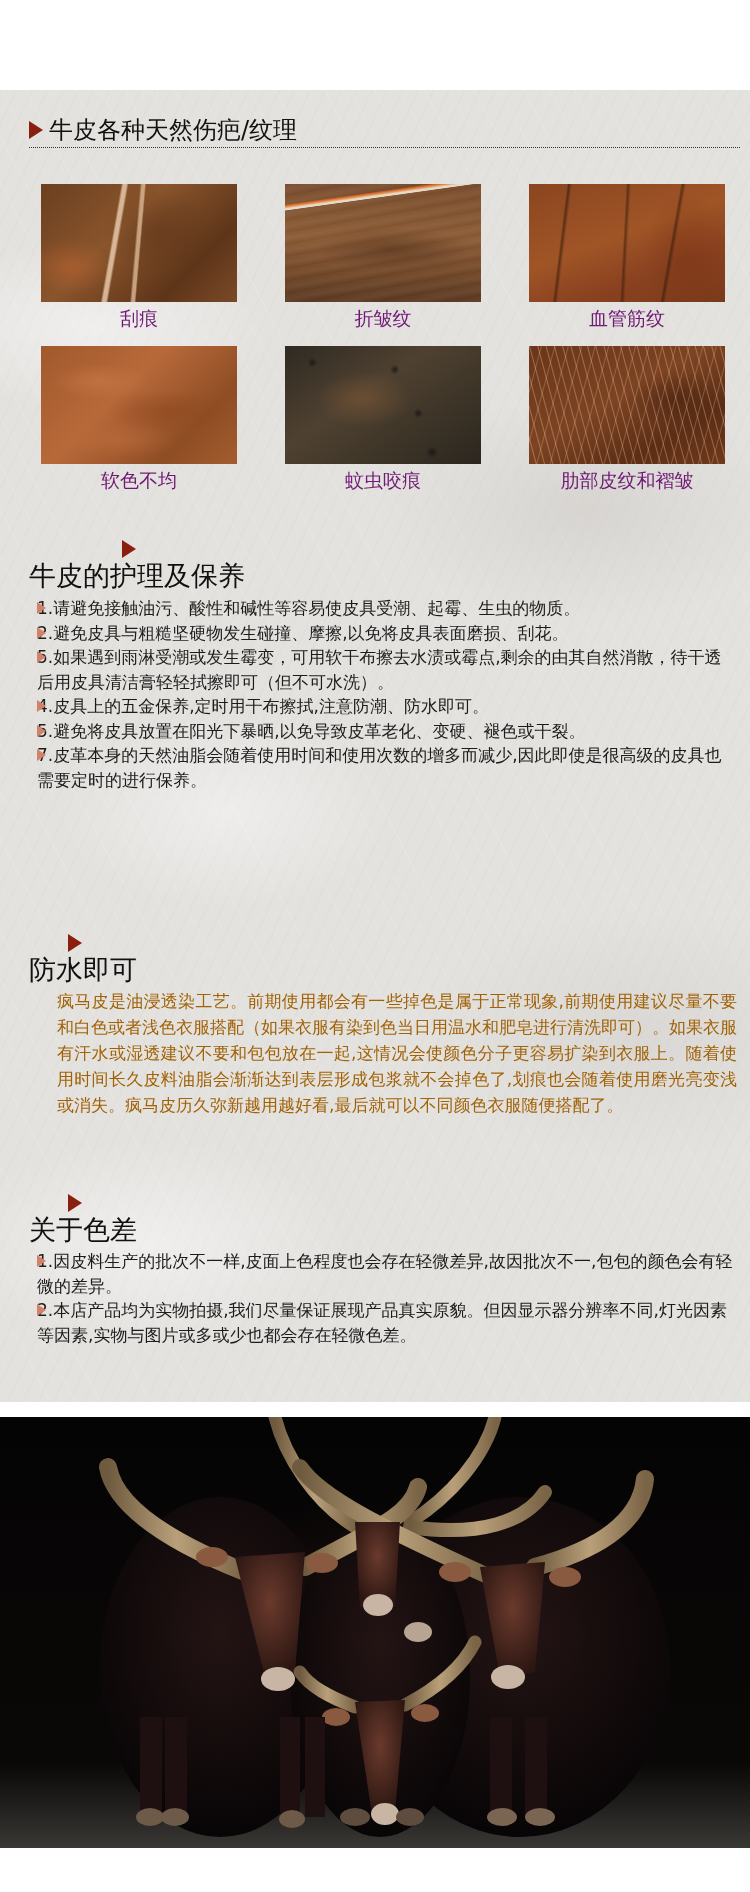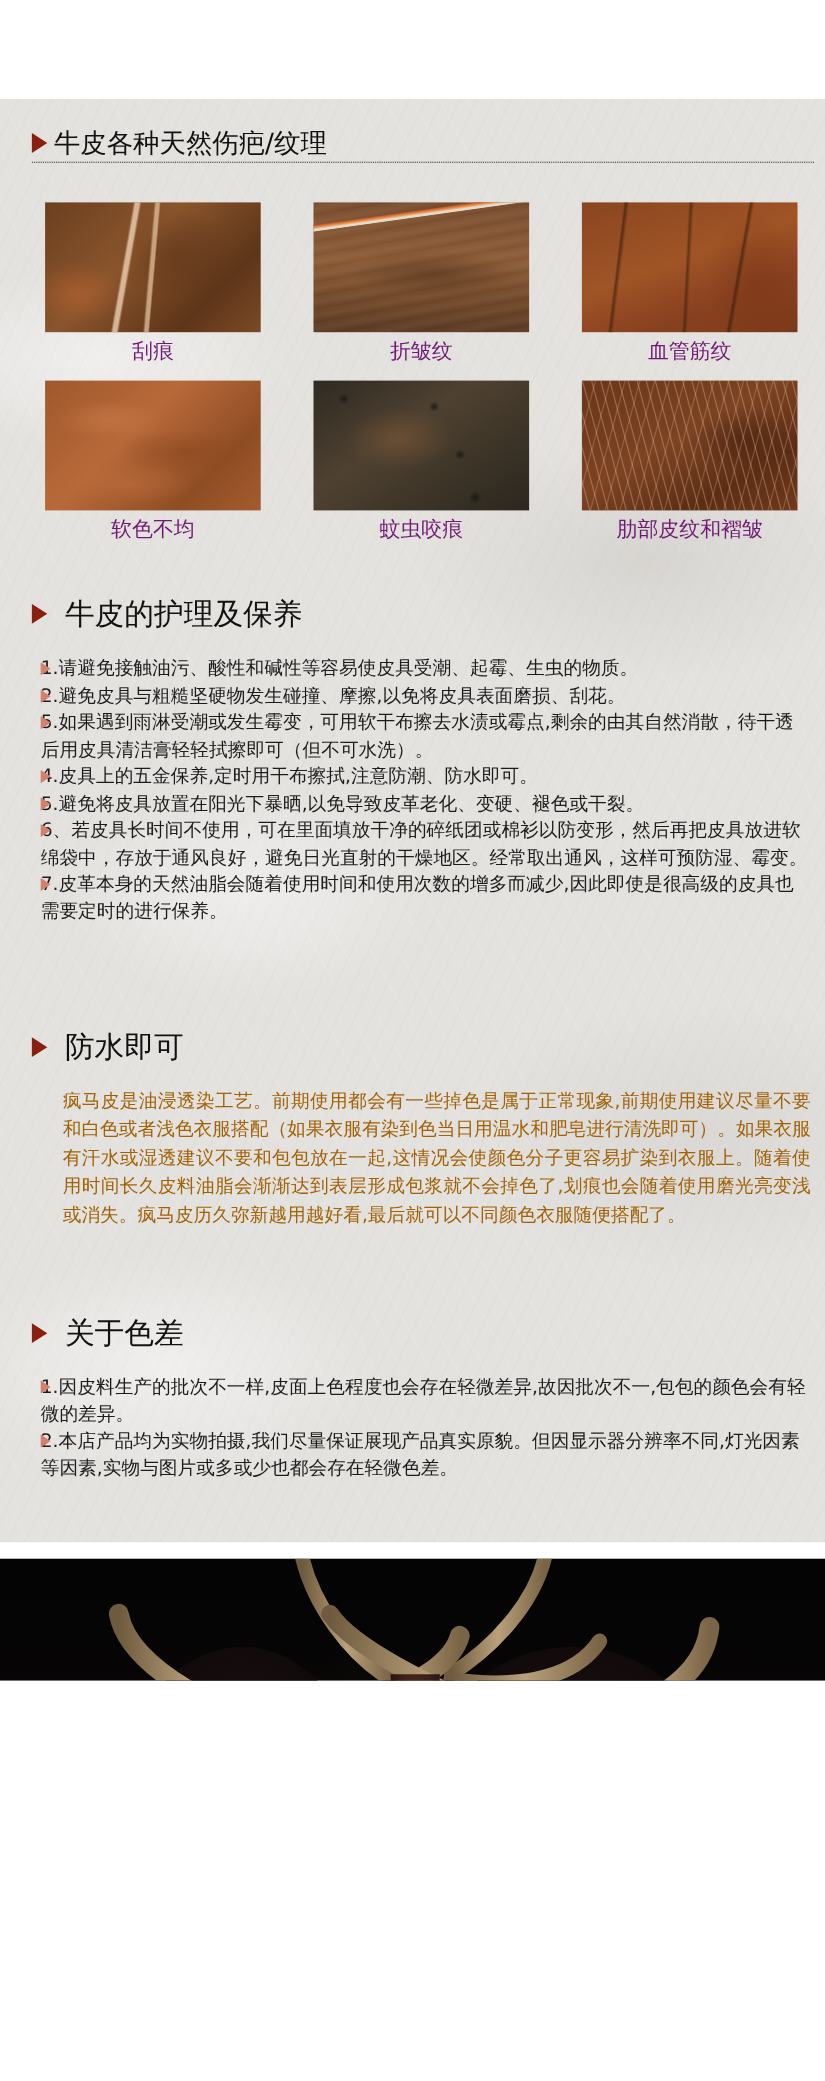--- a/index.html
+++ b/index.html
@@ -1,19 +1,19 @@
 <!DOCTYPE html>
 <html><head>
 <meta charset="utf-8">
 <style>
   * { box-sizing: border-box; margin: 0; padding: 0; }
   html, body { width: 750px; background: #ffffff; }
   body { font-family: "DejaVu Sans", "Liberation Sans", sans-serif; color: #1e1e1e; }
 
-  .page { position: relative; width: 750px; height: 1528px; background: #ffffff; overflow: hidden; }
+  .page { position: relative; width: 750px; height: 1892px; background: #ffffff; overflow: hidden; }
 
   
   .panel {
     position: absolute; left: 0; top: 90px; width: 750px; height: 1312px;
     background-color: #e4e2df;
     background-image:
       radial-gradient(ellipse 260px 120px at 12% 18%, rgba(255,255,255,0.45), rgba(255,255,255,0) 70%),
       radial-gradient(ellipse 300px 160px at 78% 32%, rgba(205,202,197,0.55), rgba(205,202,197,0) 70%),
       radial-gradient(ellipse 240px 140px at 30% 55%, rgba(255,255,255,0.40), rgba(255,255,255,0) 70%),
       radial-gradient(ellipse 320px 180px at 85% 72%, rgba(210,207,203,0.55), rgba(210,207,203,0) 70%),
@@ -86,21 +86,21 @@
   }
   .t-rib {
     background:
       repeating-linear-gradient(75deg, rgba(240,210,180,0.0) 0px, rgba(240,210,180,0.0) 6px, rgba(240,210,180,0.35) 7px, rgba(240,210,180,0.0) 8px),
       repeating-linear-gradient(105deg, rgba(240,210,180,0.0) 0px, rgba(240,210,180,0.0) 11px, rgba(240,210,180,0.25) 12px, rgba(240,210,180,0.0) 13px),
       radial-gradient(ellipse 70px 40px at 75% 45%, rgba(60,25,10,0.5), rgba(0,0,0,0) 70%),
       linear-gradient(150deg, #6a3519, #7d4322 45%, #5c2d14 75%, #6f391b);
   }
 
   
-  .sec-head { position: absolute; left: 29px; display: flex; align-items: center; }
+  .sec-head { position: absolute; left: 29px; display: flex; align-items: center; flex-direction: column; }
   .sec-head .arrow-lg { margin-right: 16px; border-top-width: 9px; border-bottom-width: 9px; border-left-width: 14px; }
   .sec-title { font-size: 27px; color: #111; }
 
   
   .list { position: absolute; left: 37px; width: 700px; font-size: 17px; line-height: 24.5px; color: #1c1c1c; }
   .list .item { position: relative; }
   .list .item .arrow-sm { position: absolute; left: 0; top: 6px; }
 
   .para { position: absolute; left: 57px; width: 680px; font-size: 17px; line-height: 26px; color: #a16207; text-align: justify; }
 
@@ -148,21 +148,20 @@
   <div class="sec-head" style="top:540px;">
     <span class="arrow-lg"></span>
     <span class="sec-title">牛皮的护理及保养</span>
   </div>
   <div class="list" style="top:596px;">
     <div class="item"><span class="arrow-sm"></span><span>1.请避免接触油污、酸性和碱性等容易使皮具受潮、起霉、生虫的物质。</span></div>
     <div class="item"><span class="arrow-sm"></span><span>2.避免皮具与粗糙坚硬物发生碰撞、摩擦,以免将皮具表面磨损、刮花。</span></div>
     <div class="item"><span class="arrow-sm"></span><span>5.如果遇到雨淋受潮或发生霉变，可用软干布擦去水渍或霉点,剩余的由其自然消散，待干透后用皮具清洁膏轻轻拭擦即可（但不可水洗）。</span></div>
     <div class="item"><span class="arrow-sm"></span><span>4.皮具上的五金保养,定时用干布擦拭,注意防潮、防水即可。</span></div>
     <div class="item"><span class="arrow-sm"></span><span>5.避免将皮具放置在阳光下暴晒,以免导致皮革老化、变硬、褪色或干裂。</span></div>
-    <div class="item"><span class="arrow-sm"></span><span>6、若皮具长时间不使用，可在里面填放干净的碎纸团或棉衫以防变形，然后再把皮具放进软绵袋中，存放于通风良好，避免日光直射的干燥地区。经常取出通风，这样可预防湿、霉变。</span></div>
     <div class="item"><span class="arrow-sm"></span><span>7.皮革本身的天然油脂会随着使用时间和使用次数的增多而减少,因此即使是很高级的皮具也需要定时的进行保养。</span></div>
   </div>
 
   <div class="sec-head" style="top:934px;">
     <span class="arrow-lg"></span>
     <span class="sec-title">防水即可</span>
   </div>
   <div class="para" style="top:988px;">疯马皮是油浸透染工艺。前期使用都会有一些掉色是属于正常现象,前期使用建议尽量不要和白色或者浅色衣服搭配（如果衣服有染到色当日用温水和肥皂进行清洗即可）。如果衣服有汗水或湿透建议不要和包包放在一起,这情况会使颜色分子更容易扩染到衣服上。随着使用时间长久皮料油脂会渐渐达到表层形成包浆就不会掉色了,划痕也会随着使用磨光亮变浅或消失。疯马皮历久弥新越用越好看,最后就可以不同颜色衣服随便搭配了。</div>
 
   <div class="sec-head" style="top:1194px;">

